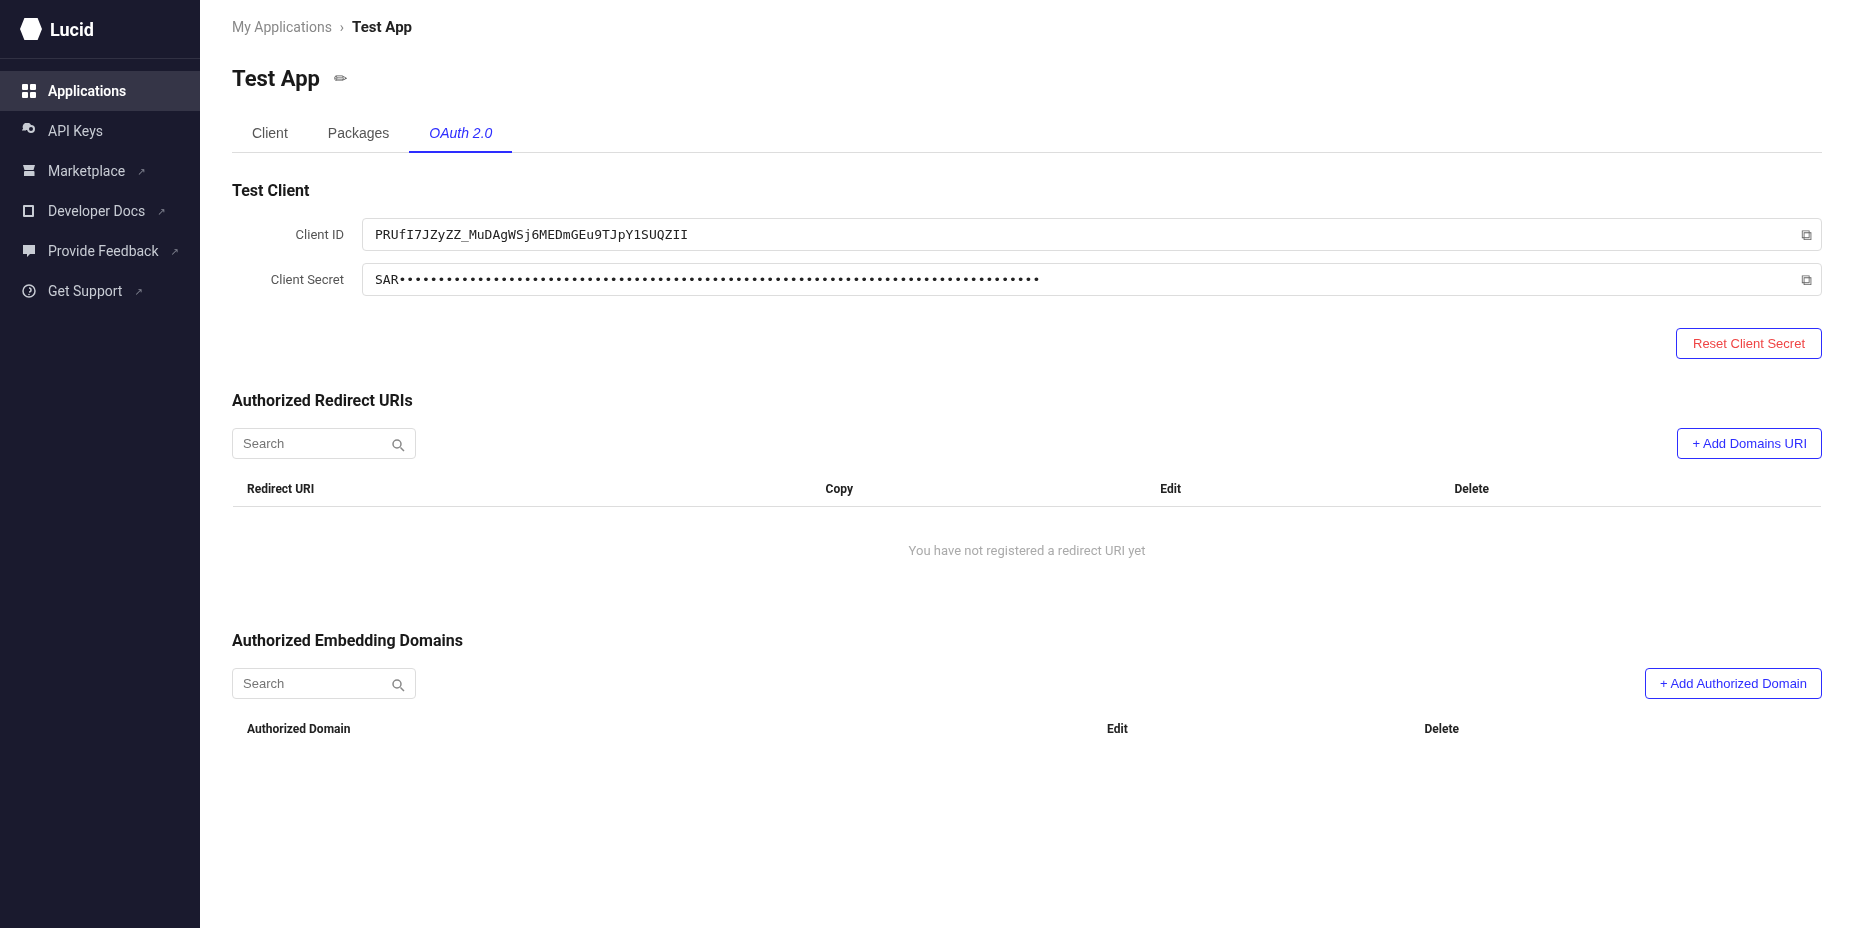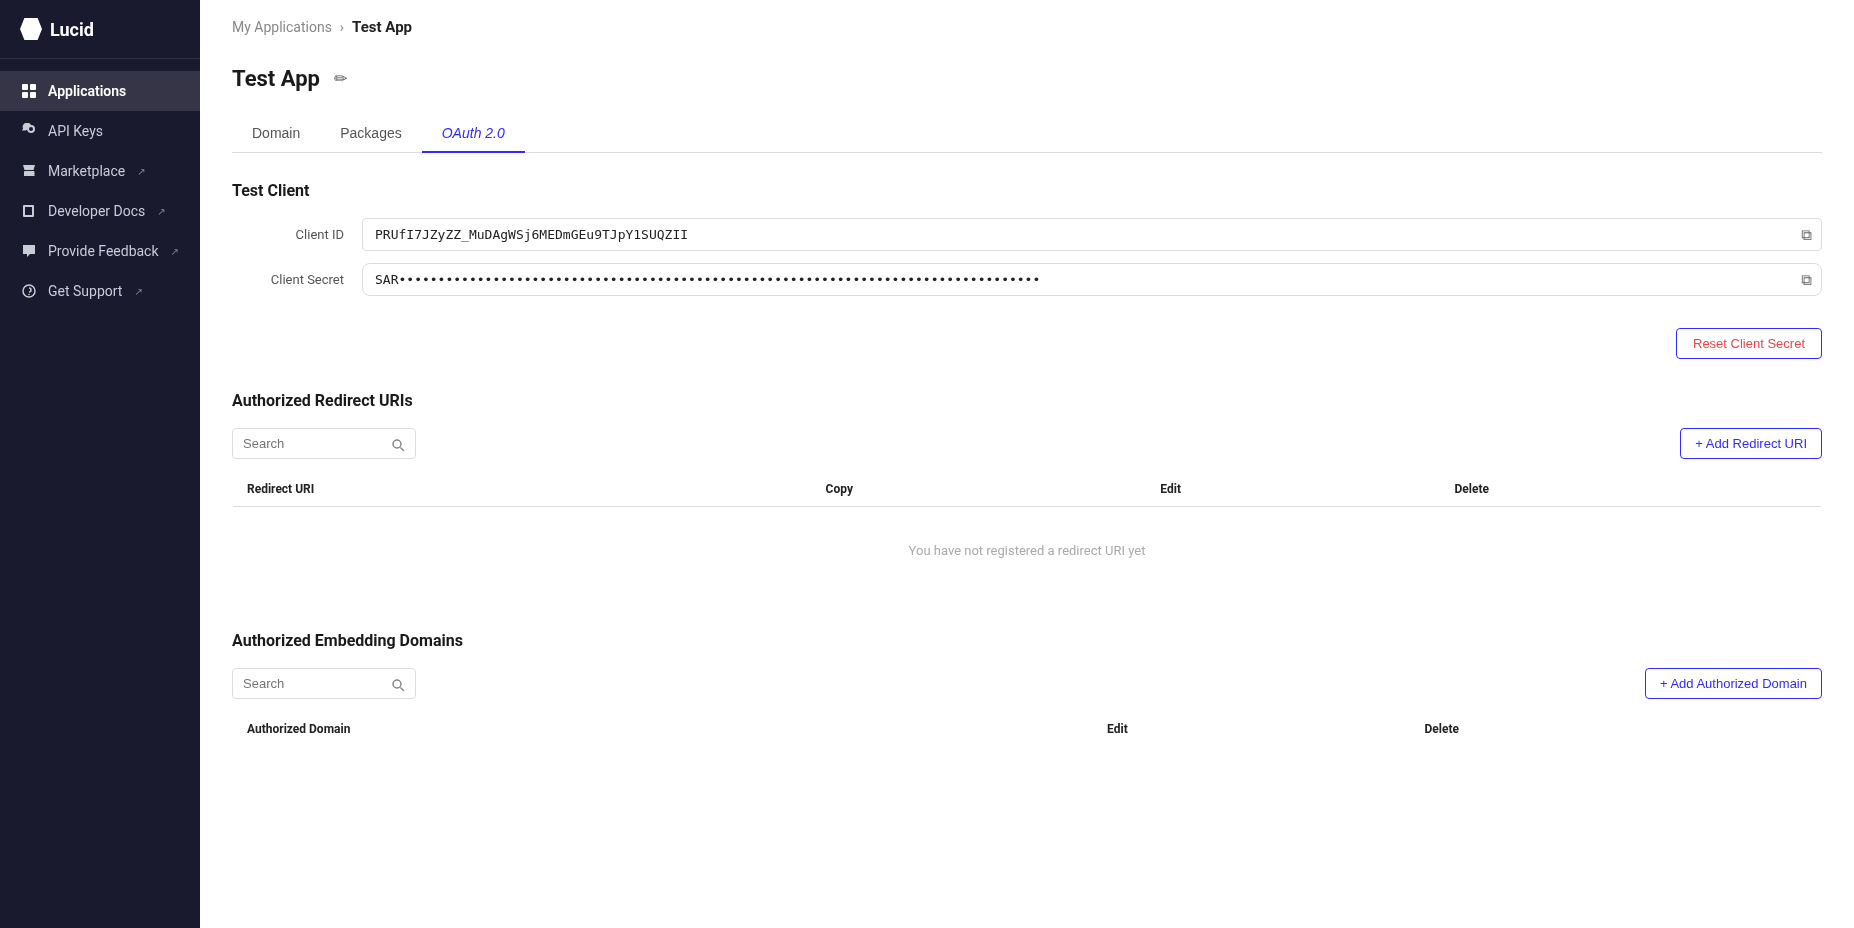--- a/index.html
+++ b/index.html
@@ -372,42 +372,42 @@
   <div class="page-content">
 
     <div class="page-title-row">
       <h1 class="page-title">Test App</h1>
       <button class="edit-icon-btn">
         <span>✏</span>
       </button>
     </div>
 
     <div class="tabs">
-      <button class="tab">Domain</button>
+      <button class="tab">Client</button>
       <button class="tab">Packages</button>
       <button class="tab active">OAuth 2.0</button>
     </div>
 
     <div class="client-info-section">
       <h2 class="section-title">Test Client</h2>
 
       <div class="field-row">
         <div class="field-label">Client ID</div>
         <div class="field-value-wrapper">
           <div class="field-value-text" style="padding-right:36px; position:relative;">PRUfI7JZyZZ_MuDAgWSj6MEDmGEu9TJpY1SUQZII</div>
           <button class="copy-btn" title="Copy">
             <span>⧉</span>
           </button>
         </div>
       </div>
 
       <div class="field-row">
         <div class="field-label">Client Secret</div>
         <div class="field-value-wrapper">
-          <div class="field-value-text" style="padding-right:20px; position:relative;border-radius:8px;">SAR••••••••••••••••••••••••••••••••••••••••••••••••••••••••••••••••••••••••••••••••••</div>
+          <div class="field-value-text" style="padding-right:20px; position:relative;">SAR••••••••••••••••••••••••••••••••••••••••••••••••••••••••••••••••••••••••••••••••••</div>
           <button class="copy-btn" title="Copy">
             <span>⧉</span>
           </button>
         </div>
       </div>
 
     </div>
 
     <div class="reset-btn-row">
       <button class="reset-btn">Reset Client Secret</button>
@@ -419,21 +419,21 @@
       <div class="section-header-row">
         <div class="search-box">
           <input type="text" placeholder="Search" style="">
           <span class="search-icon-svg">
             <svg width="14" height="14" viewBox="0 0 14 14" fill="none" stroke="#888" stroke-width="1.5">
                 <circle cx="6" cy="6" r="4"></circle>
                 <line x1="9.5" y1="9.5" x2="13" y2="13"></line>
               </svg>
           </span>
         </div>
-        <button class="add-btn">+ Add Redirect URI</button>
+        <button class="add-btn">+ Add Domains URI</button>
       </div>
 
       <table class="data-table">
         <thead>
           <tr>
             <th>Redirect URI</th>
             <th>Copy</th>
             <th>Edit</th>
             <th>Delete</th>
           </tr>

